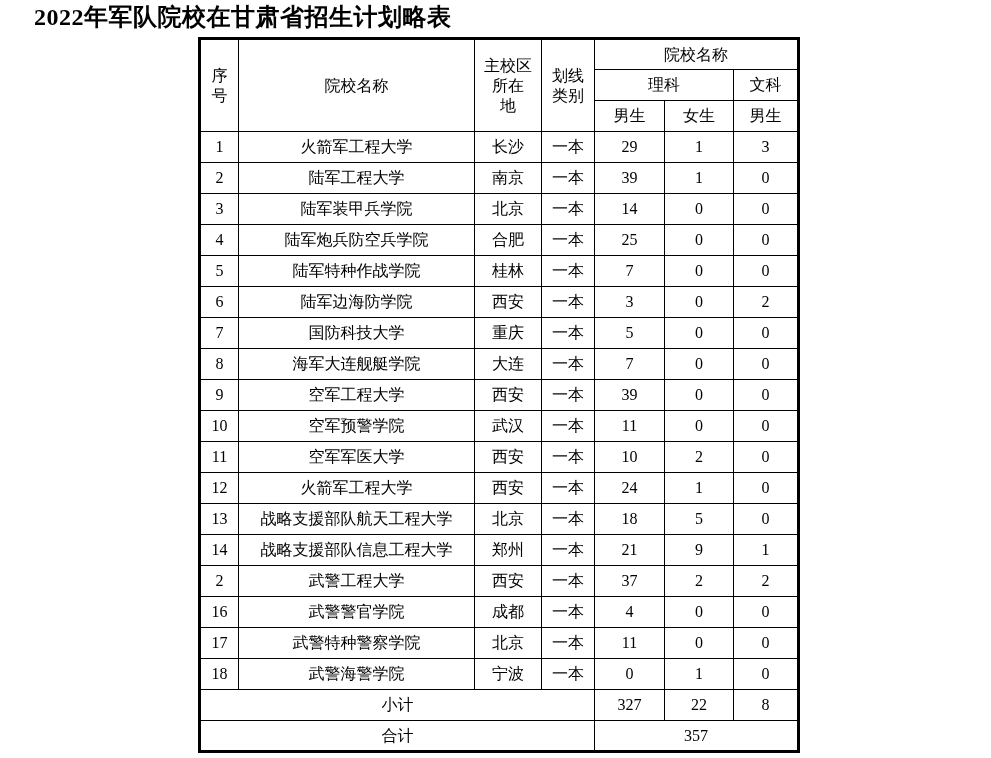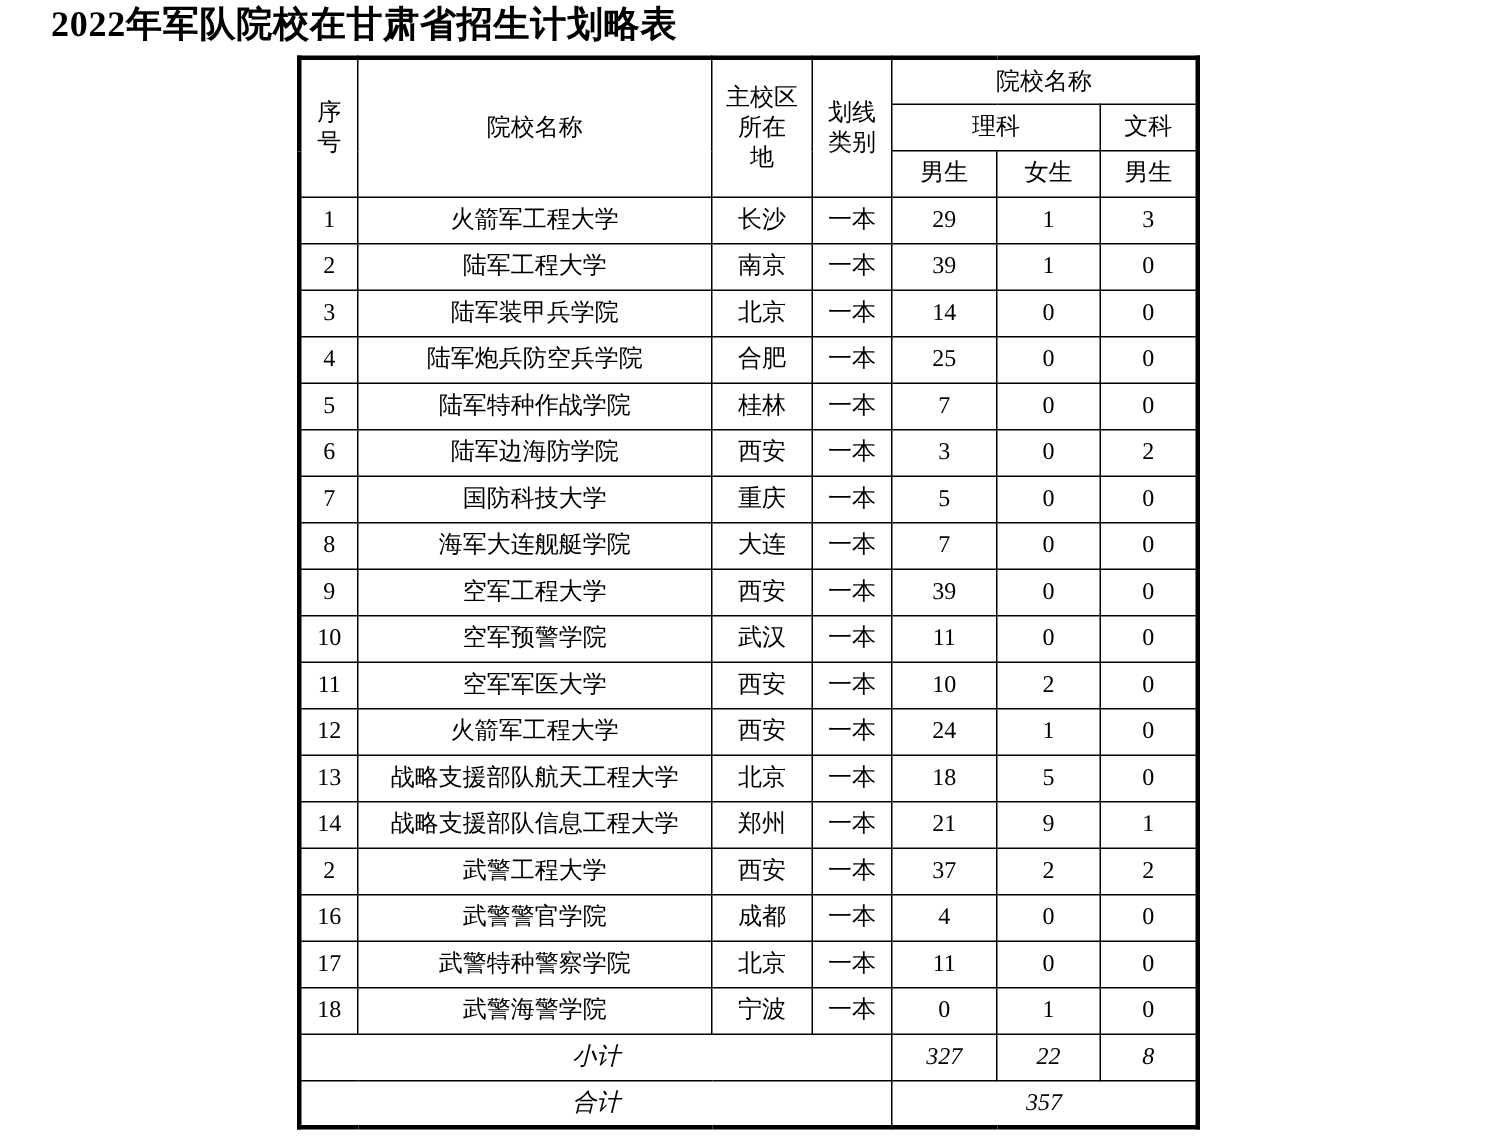--- a/index.html
+++ b/index.html
@@ -42,21 +42,21 @@
     font-weight: normal;
     text-align: center;
     vertical-align: middle;
     padding: 0 2px;
     white-space: pre-line;
     line-height: 20px;
     overflow: hidden;
   }
   table.plan-table thead tr { height: 31px; }
   table.plan-table tbody tr { height: 31px; }
-  table.plan-table tfoot tr { height: 31px; font-style: italic; }
+  table.plan-table tfoot tr { height: 31px; }
 </style>
 </head>
 <body>
 
 <div class="page">
 
   <h1 class="doc-title">2022年军队院校在甘肃省招生计划略表</h1>
 
   <table class="plan-table">
     <colgroup>

